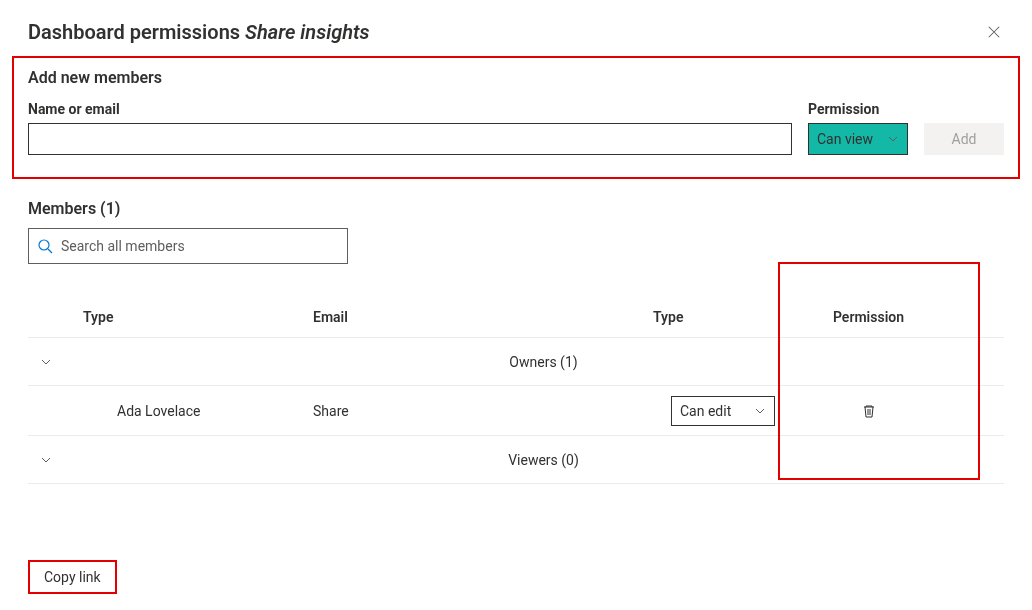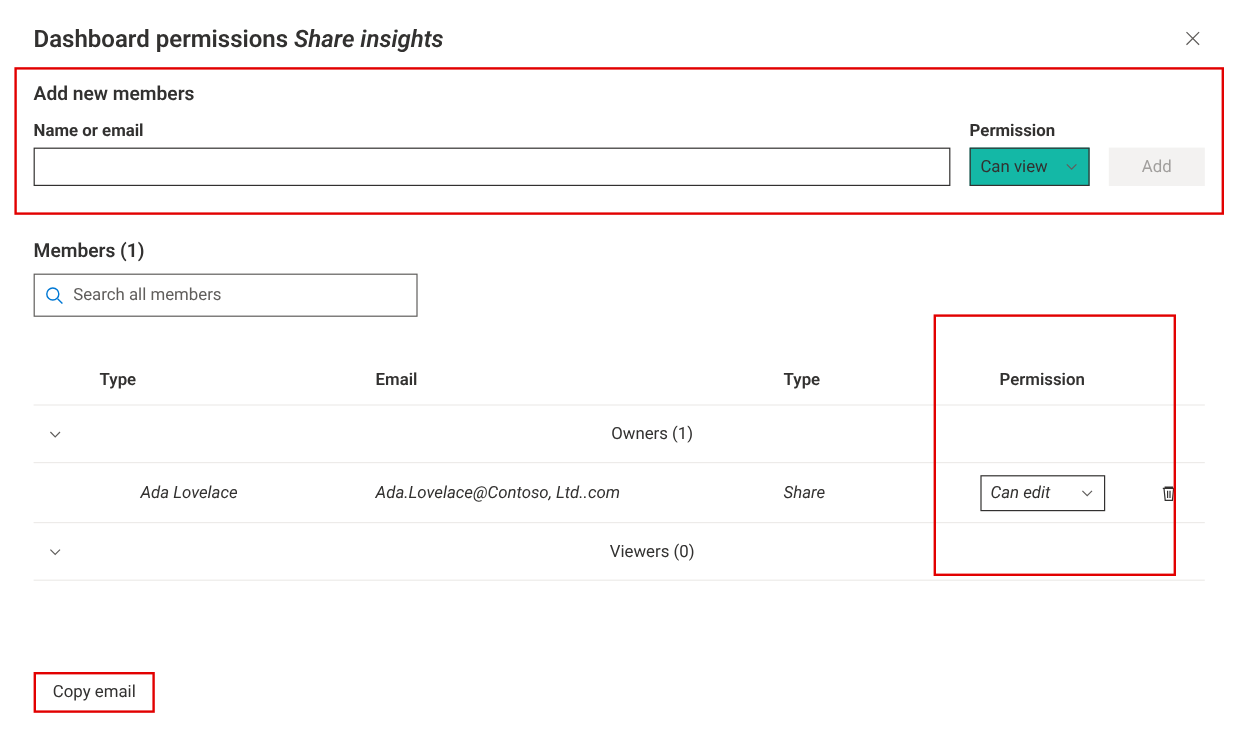--- a/index.html
+++ b/index.html
@@ -28,21 +28,21 @@
     .search-box { width: 320px; height: 36px; border: 1px solid #605e5c; display: flex; align-items: center; padding: 0 8px; gap: 8px; margin-bottom: 32px; }
     .search-box svg { width: 16px; height: 16px; color: #0078d4; }
     .search-box input { border: none; outline: none; font-size: 14px; flex: 1; color: #605e5c; }
     .search-box input::placeholder { color: #605e5c; }
 
     .table { width: 100%; }
     .table-head { display: grid; grid-template-columns: 55px 230px 340px 140px 1fr 60px; align-items: center; height: 42px; border-bottom: 1px solid #edebe9; font-size: 14px; font-weight: 600; }
     .table-head .perm-col { text-align: center; }
     .group-row { display: grid; grid-template-columns: 55px 1fr; align-items: center; height: 48px; border-bottom: 1px solid #edebe9; font-size: 14px; text-align: center; }
     .chev { width: 12px; height: 12px; margin-left: 12px; color:#605e5c;}
-    .data-row { display: grid; grid-template-columns: 55px 230px 340px 140px 1fr 60px; align-items: center; height: 50px; border-bottom: 1px solid #edebe9; font-size: 14px; font-style: italic; }
+    .data-row { display: grid; grid-template-columns: 55px 230px 340px 140px 1fr 60px; align-items: center; height: 50px; border-bottom: 1px solid #edebe9; font-size: 14px; }
     .data-row .nm { padding-left: 34px; }
     .data-row .perm-cell { display: flex; justify-content: center; }
     .perm-select { width: 104px; height: 30px; border: 1px solid #323130; display:flex; align-items:center; padding:0 8px; cursor:pointer; }
     .perm-select span { flex:1; font-size:14px; }
     .perm-select svg { width:12px; height:12px; color:#605e5c;}
     .trash { display:flex; justify-content:center; }
     .trash svg { width:16px; height:16px; cursor:pointer; }
 
     .perm-highlight { position:absolute; border:2px solid #e20000; left:778px; top:262px; width:202px; height:218px; pointer-events:none; }
 
@@ -100,21 +100,20 @@
   </div>
   <div class="group-row">
     <svg class="chev" viewBox="0 0 12 12">
         <path d="M2 4 L6 8 L10 4" stroke="currentColor" stroke-width="1" fill="none"></path>
       </svg>
     <div>Owners (1)</div>
   </div>
   <div class="data-row">
     <div></div>
     <div class="nm">Ada Lovelace</div>
-    <div>Ada.Lovelace@Contoso, Ltd..com</div>
     <div>Share</div>
     <div class="perm-cell">
       <div class="perm-select">
         <span>Can edit</span>
         <svg viewBox="0 0 12 12">
             <path d="M2 4 L6 8 L10 4" stroke="currentColor" stroke-width="1" fill="none"></path>
           </svg>
       </div>
     </div>
     <div class="trash">
@@ -126,13 +125,13 @@
   <div class="group-row">
     <svg class="chev" viewBox="0 0 12 12">
         <path d="M2 4 L6 8 L10 4" stroke="currentColor" stroke-width="1" fill="none"></path>
       </svg>
     <div>Viewers (0)</div>
   </div>
 </div>
 
 <div class="perm-highlight"></div>
 
-<button class="copy-link">Copy email</button>
+<button class="copy-link">Copy link</button>
 
 </body></html>

